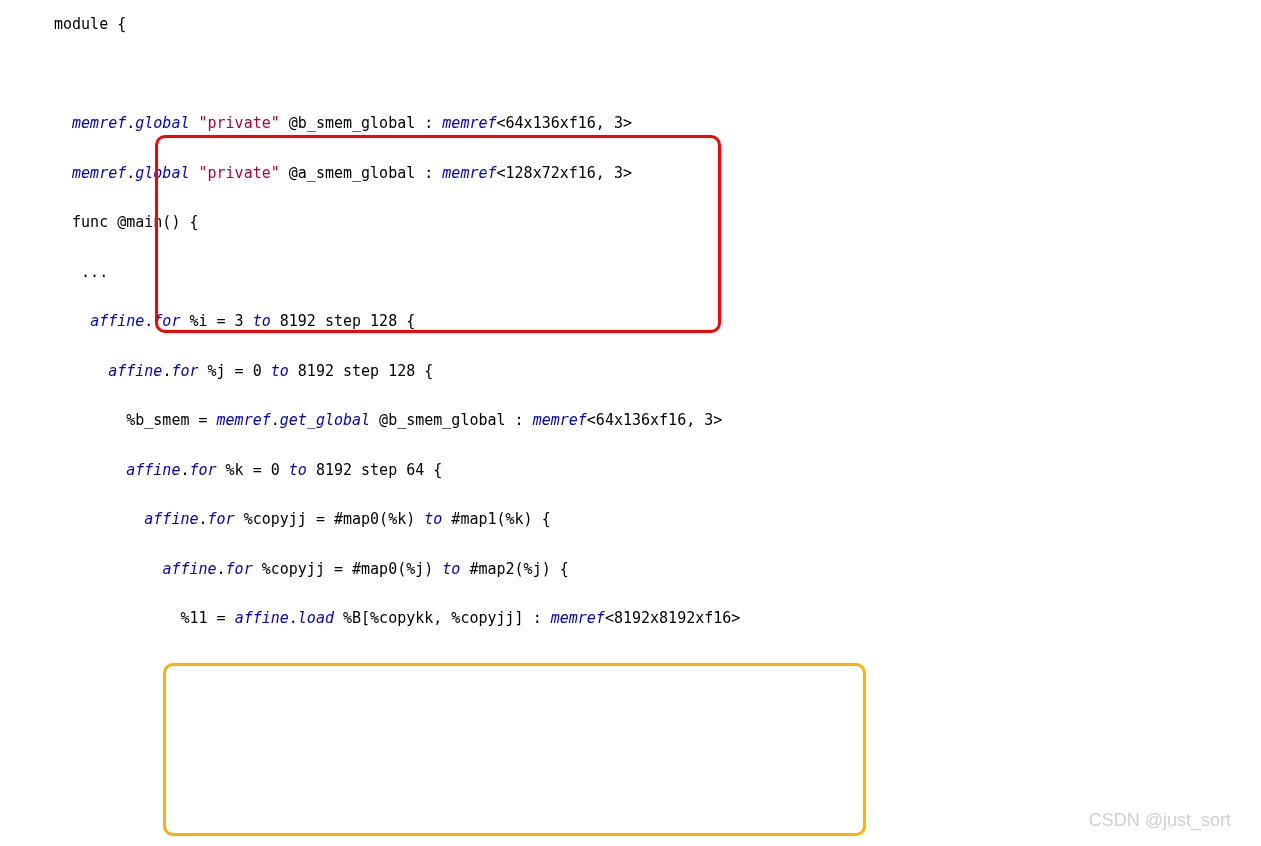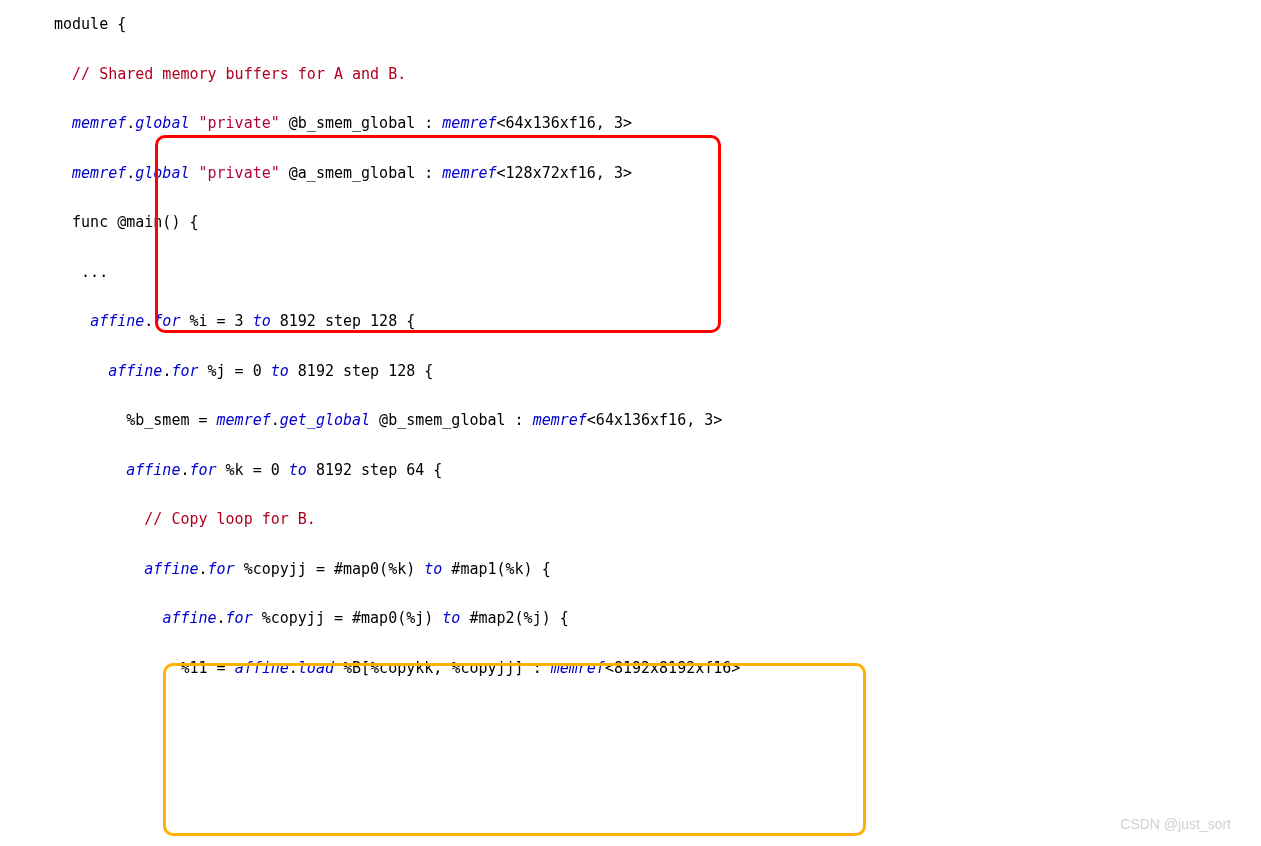--- a/index.html
+++ b/index.html
@@ -43,38 +43,37 @@
     top: 663px;
     width: 697px;
     height: 167px;
   }
   .watermark {
     position: absolute;
     right: 30px;
     bottom: 10px;
     color: #d0d0d0;
     font-family: "Microsoft YaHei", Arial, sans-serif;
-    font-size: 14px;
+    font-size: 18px;
     pointer-events: none;
   }
 </style>
 </head>
 <body>
 
 <pre><span class="line"><span>module {</span></span>
-<span class="line"><span>  </span><span class="cm">// Shared memory buffers for A and B.</span></span>
+<span class="line"><span>  </span></span>
 <span class="line"><span>  </span><span class="kw">memref</span><span>.</span><span class="kw">global</span><span> </span><span class="str">"private"</span><span> @b_smem_global : </span><span class="kw">memref</span><span>&lt;64x136xf16, 3&gt;</span></span>
 <span class="line"><span>  </span><span class="kw">memref</span><span>.</span><span class="kw">global</span><span> </span><span class="str">"private"</span><span> @a_smem_global : </span><span class="kw">memref</span><span>&lt;128x72xf16, 3&gt;</span></span>
 <span class="line"><span>  func @main() {</span></span>
 <span class="line"><span>   ...</span></span>
 <span class="line"><span>    </span><span class="kw">affine</span><span>.</span><span class="kw">for</span><span> %i = 3 </span><span class="kw">to</span><span> 8192 step 128 {</span></span>
 <span class="line"><span>      </span><span class="kw">affine</span><span>.</span><span class="kw">for</span><span> %j = 0 </span><span class="kw">to</span><span> 8192 step 128 {</span></span>
 <span class="line"><span>        %b_smem = </span><span class="kw">memref</span><span>.</span><span class="kw">get_global</span><span> @b_smem_global : </span><span class="kw">memref</span><span>&lt;64x136xf16, 3&gt;</span></span>
 <span class="line"><span>        </span><span class="kw">affine</span><span>.</span><span class="kw">for</span><span> %k = 0 </span><span class="kw">to</span><span> 8192 step 64 {</span></span>
-<span class="line"><span>          </span><span class="cm">// Copy loop for B.</span></span>
 <span class="line"><span>          </span><span class="kw">affine</span><span>.</span><span class="kw">for</span><span> %copyjj = #map0(%k) </span><span class="kw">to</span><span> #map1(%k) {</span></span>
 <span class="line"><span>            </span><span class="kw">affine</span><span>.</span><span class="kw">for</span><span> %copyjj = #map0(%j) </span><span class="kw">to</span><span> #map2(%j) {</span></span>
 <span class="line"><span>              %11 = </span><span class="kw">affine</span><span>.</span><span class="kw">load</span><span> %B[%copykk, %copyjj] : </span><span class="kw">memref</span><span>&lt;8192x8192xf16&gt;</span></span>
 
 
 
 
 
 
 

